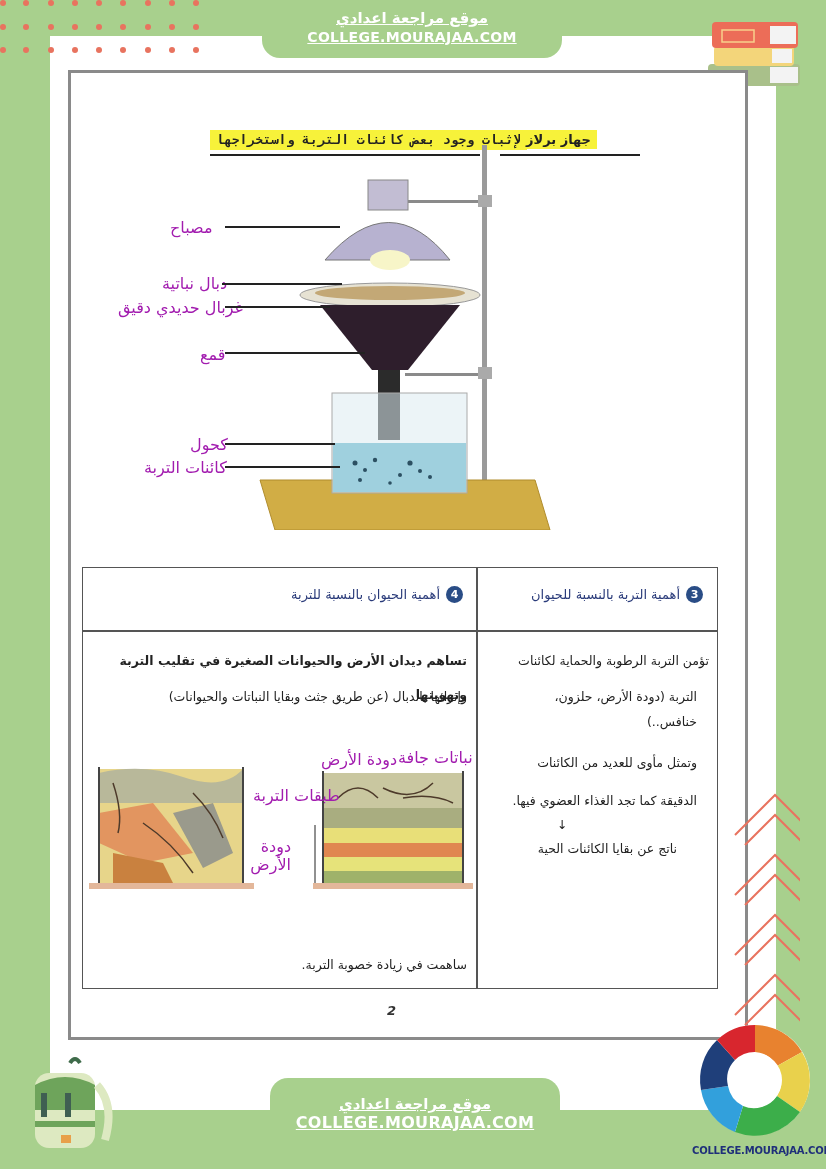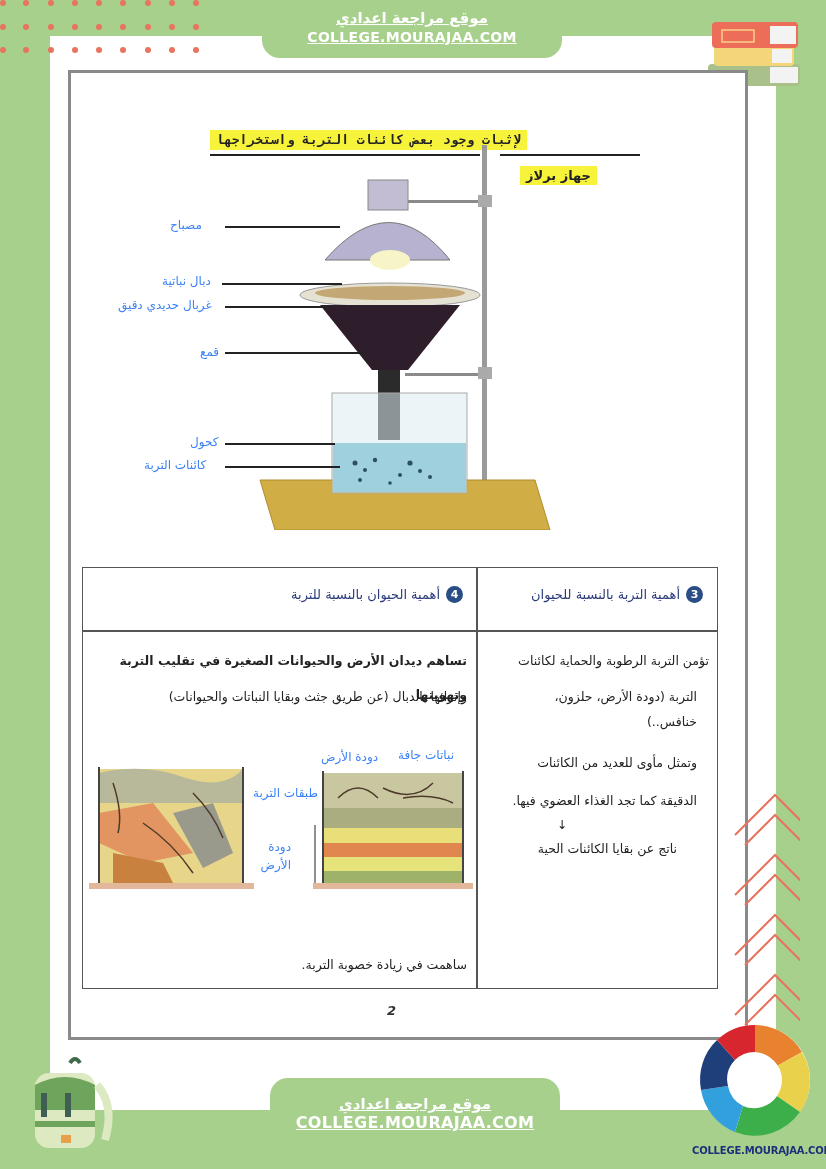--- a/index.html
+++ b/index.html
@@ -16,21 +16,21 @@
     color: #fff; text-align: center; font-weight: bold;
   }
   .banner .ar { font-size: 15px; line-height: 20px; text-decoration: underline; direction: rtl; }
   .banner .en { font-size: 14px; line-height: 18px; text-decoration: underline; letter-spacing: 0.3px; }
   .page-frame {
     position: absolute; left: 68px; top: 70px; width: 680px; height: 970px;
     border-top: 3px solid #8a8a8a; border-left: 3px solid #8a8a8a; border-right: 3px solid #8a8a8a;
     border-bottom: 3px solid #8a8a8a; background: #fff; box-sizing: border-box;
   }
   .hl { background: #f7f23a; padding: 2px 6px; font-weight: bold; font-size: 13px; color: #222; }
-  .label { position: absolute; font-size: 12px; color: #3b82f6; direction: rtl; white-space: nowrap; }
+  .label { position: absolute; font-size: 16px; color: #a21caf; direction: rtl; white-space: nowrap; }
   .leader { position: absolute; height: 2px; background: #222; }
   .table {
     position: absolute; left: 82px; top: 567px; width: 636px; height: 422px;
     border: 1.5px solid #555; box-sizing: border-box;
   }
   .table .vline { position: absolute; left: 393px; top: 0; bottom: 0; width: 1.5px; background: #555; }
   .table .hline { position: absolute; left: 0; right: 0; top: 62px; height: 1.5px; background: #555; }
   .th { position: absolute; top: 18px; font-size: 13px; color: #2a3b7a; direction: rtl; display: flex; align-items: center; gap: 6px; }
   .num { display: inline-flex; width: 17px; height: 17px; border-radius: 50%; background: #2a4d86; color: #fff; font-size: 11px; font-weight: bold; align-items: center; justify-content: center; }
   .cell-text { position: absolute; direction: rtl; font-size: 12.5px; color: #222; line-height: 34px; text-align: right; }
@@ -87,21 +87,21 @@
   <rect x="72" y="37" width="20" height="14" fill="#f3f3f3"></rect>
   <rect x="12" y="10" width="86" height="26" rx="4" fill="#ec6d58"></rect>
   <rect x="70" y="14" width="26" height="18" fill="#f3f3f3"></rect>
   <rect x="22" y="18" width="32" height="12" fill="none" stroke="#f8d08b" stroke-width="1.5"></rect>
 </svg>
 
 <div class="page-frame"></div>
 
 <div style="position:absolute;left:210px;top:130px;width:430px;height:30px;">
   <span class="hl" style="position:absolute;left:0;top:0;direction:rtl;font-family:Liberation Mono, monospace;">لإثبات وجود بعض كائنات التربة واستخراجها</span>
-  <span class="hl" style="position:absolute;left:310px;top:0;direction:rtl;margin-top:36px;">جهاز برلاز</span>
+  <span class="hl" style="position:absolute;left:310px;top:0;direction:rtl;">جهاز برلاز</span>
   <div style="position:absolute;left:0;top:24px;width:270px;height:1.5px;background:#222;"></div>
   <div style="position:absolute;left:290px;top:24px;width:140px;height:1.5px;background:#222;"></div>
 </div>
 
 <svg style="position:absolute;left:250px;top:145px;" width="320" height="385" viewBox="0 0 320 385">
 
   <rect x="232" y="0" width="5" height="355" fill="#9a9a9a"></rect>
 
   <polygon points="10,335 285,335 300,385 25,385" fill="#d1ad45" stroke="#b08c2d"></polygon>
 

